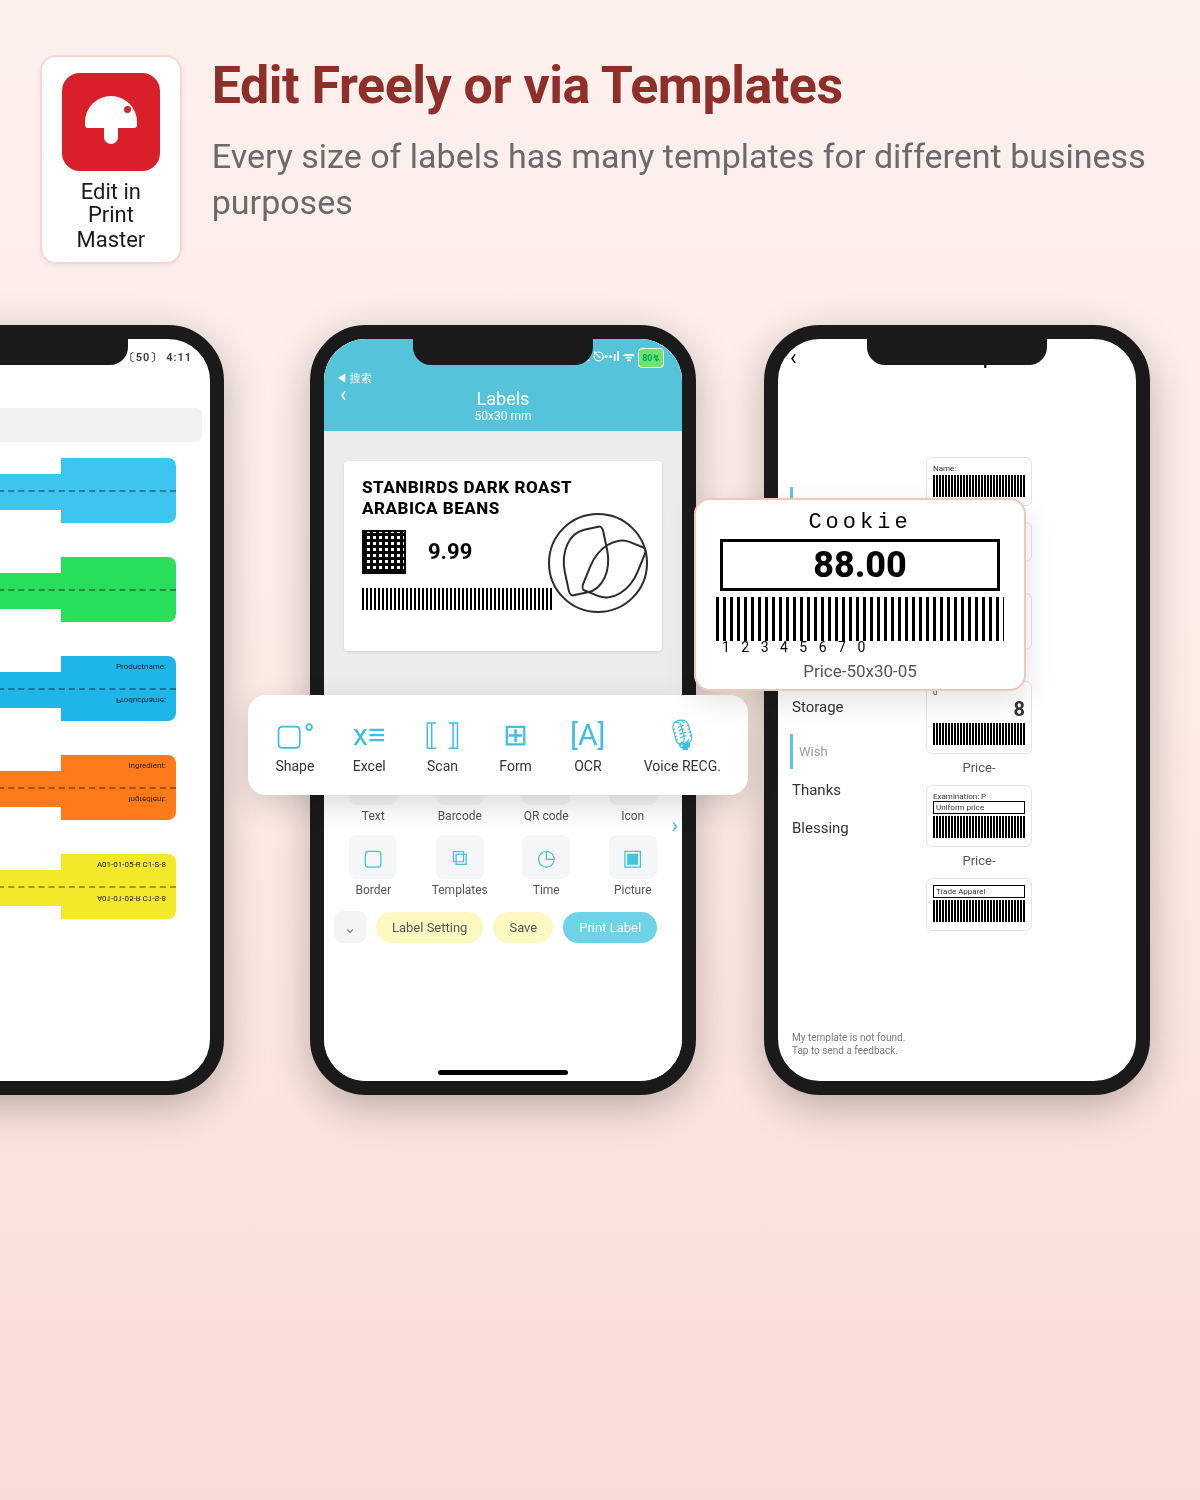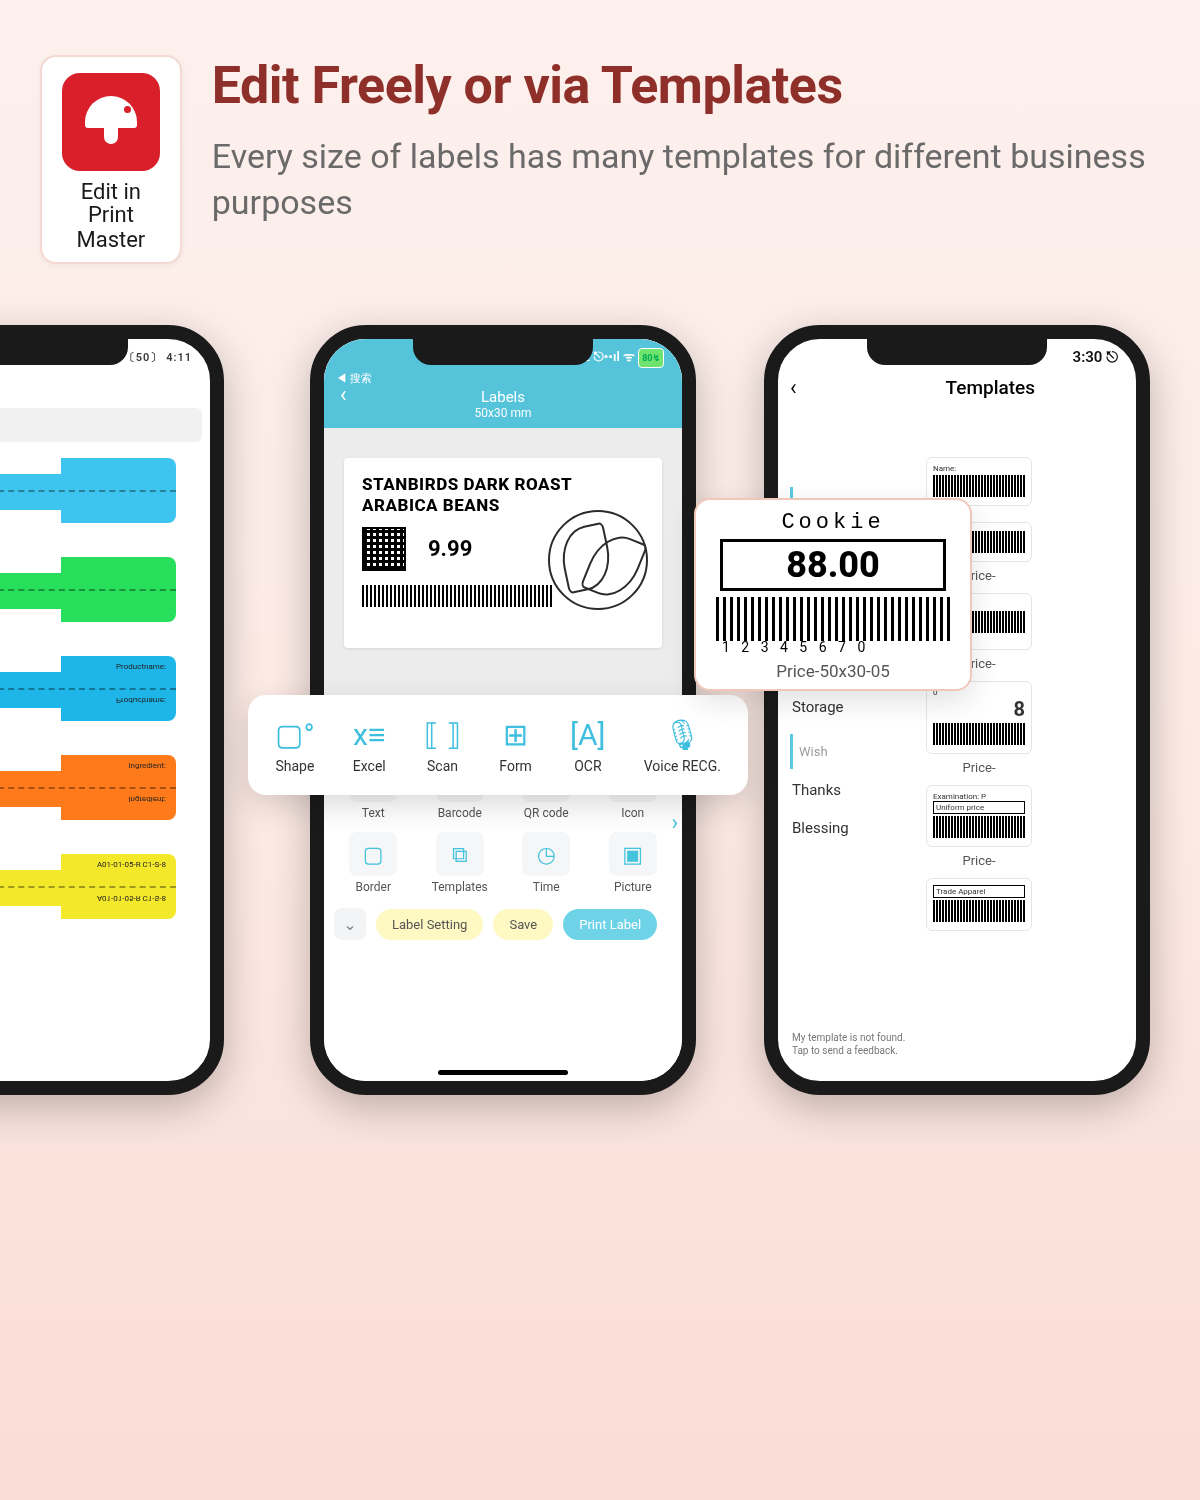--- a/index.html
+++ b/index.html
@@ -40,21 +40,21 @@
 .tiny{position:absolute;font-size:8px;color:#222;right:44px}
 
 
 #phB{left:310px;top:325px;width:386px;height:770px}
 #phB .screen{background:#fff}
 #phB .topbar{background:#55c3da;color:#fff}
 #phB .statusbar{color:#fff;font-size:13px;padding-top:6px}
 #phB .statusbar .batt{display:inline-block;border:1.5px solid #fff;border-radius:4px;padding:4px 3px;font-size:9px;font-weight:700;background:#6ee36e;color:#0a5}
 .back-row{display:flex;align-items:center;padding:2px 12px 0 12px;font-size:11px}
 .hdr{padding:2px 0 8px 0;text-align:center}
-.hdr .t1{font-size:15px}
+.hdr .t1{font-size:18px}
 .hdr .t2{font-size:12px;opacity:.95}
 .canvas{background:#ececec;height:270px;position:relative}
 .labelcard{position:absolute;left:20px;right:20px;top:30px;height:190px;background:#fff;border-radius:4px;padding:16px 18px;box-shadow:0 1px 3px rgba(0,0,0,.1)}
 .labelcard h3{font-size:17px;font-weight:800;letter-spacing:.5px;line-height:1.25}
 .labelrow{display:flex;align-items:center;gap:22px;margin-top:10px}
 .qr{width:44px;height:44px;background:
  repeating-linear-gradient(0deg,#000 0 3px,transparent 3px 6px),
  repeating-linear-gradient(90deg,#000 0 3px,transparent 3px 6px);background-blend-mode:multiply;border:2px solid #000}
 .price{font-size:22px;font-weight:700}
 .leaf{position:absolute;right:14px;top:52px;width:100px;height:100px;border:2.5px solid #2b2b2b;border-radius:50%}
@@ -92,21 +92,21 @@
 .catcol{position:absolute;left:12px;top:140px;width:110px}
 .cat{font-size:15px;color:#333;padding:10px 2px}
 .cat.section{color:#9c9c9c;font-size:13px;border-left:3px solid #5bc8e2;padding-left:6px;margin:8px 0 2px 0}
 .tplcol{position:absolute;left:148px;top:118px}
 .tplcard{width:106px;background:#fff;border:1px solid #e5e5e5;border-radius:6px;padding:6px;font-size:8px;color:#333;margin-bottom:4px}
 .tplcard .bc{height:22px;background:repeating-linear-gradient(90deg,#000 0 2px,transparent 2px 3px);margin:2px 0}
 .tplcap{font-size:13px;color:#555;text-align:center;padding:2px 0 10px 0}
 .feedback{position:absolute;bottom:24px;left:14px;font-size:10px;color:#777;line-height:1.25}
 
 
-.cookie{position:absolute;left:694px;top:498px;width:278px;background:#fff;border:2px solid #f1c7ba;border-radius:16px;box-shadow:0 10px 30px rgba(0,0,0,.12);padding:10px 16px 8px 16px;text-align:center;z-index:30}
+.cookie{position:absolute;left:694px;top:498px;width:332px;background:#fff;border:2px solid #f1c7ba;border-radius:16px;box-shadow:0 10px 30px rgba(0,0,0,.12);padding:10px 16px 8px 16px;text-align:center;z-index:30}
 .cookie .nm{font-family:"Courier New",monospace;font-size:22px;letter-spacing:4px}
 .cookie .box{border:3px solid #000;margin:4px 8px;padding:2px 0}
 .cookie .pr{font-size:36px;font-weight:800}
 .cookie .bc{height:44px;margin:6px 4px 0 4px;background:repeating-linear-gradient(90deg,#000 0 3px,transparent 3px 7px)}
 .cookie .digits{display:flex;justify-content:space-between;padding:0 10px;font-size:14px;letter-spacing:4px;margin-top:-2px}
 .cookie .sz{font-size:17px;color:#555;margin-top:6px}
 </style>
 </head>
 <body>
 
@@ -316,24 +316,20 @@
     </div>
     <div class="s">
       <div class="ic">🎙</div>
       <div>Voice RECG.</div>
     </div>
   </div>
 
 <div id="phC" class="phone">
  <div class="notch"></div>
  <div class="screen">
-  <div class="statusbar">
-        <span>3:30 ⎋</span>
-        <span></span>
-      </div>
   <div class="hdrC">
    <span class="bk">‹</span>
    <span class="tt">Templates</span>
   </div>
   <div class="catcol" id="catcol">
         <div class="cat section">Price</div>
         <div class="cat section">Frame</div>
         <div class="cat">Pattern</div>
         <div class="cat section">Tag</div>
         <div class="cat">Date</div>

